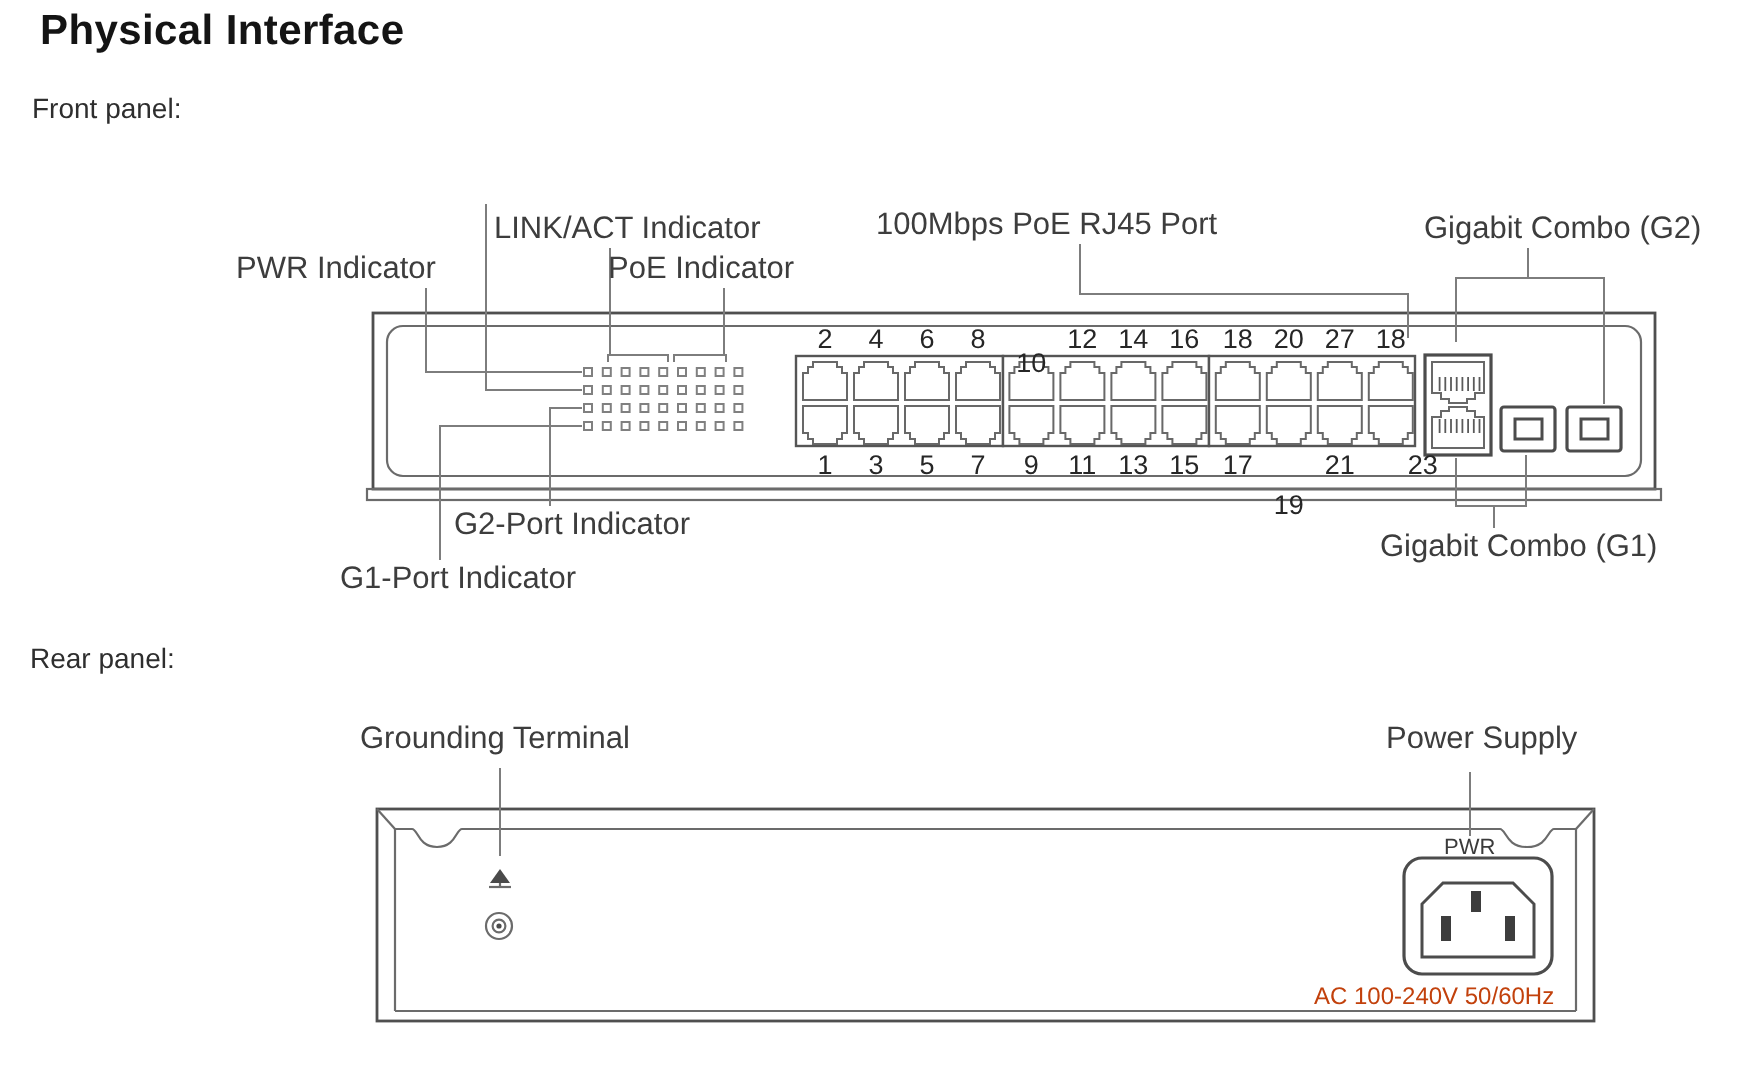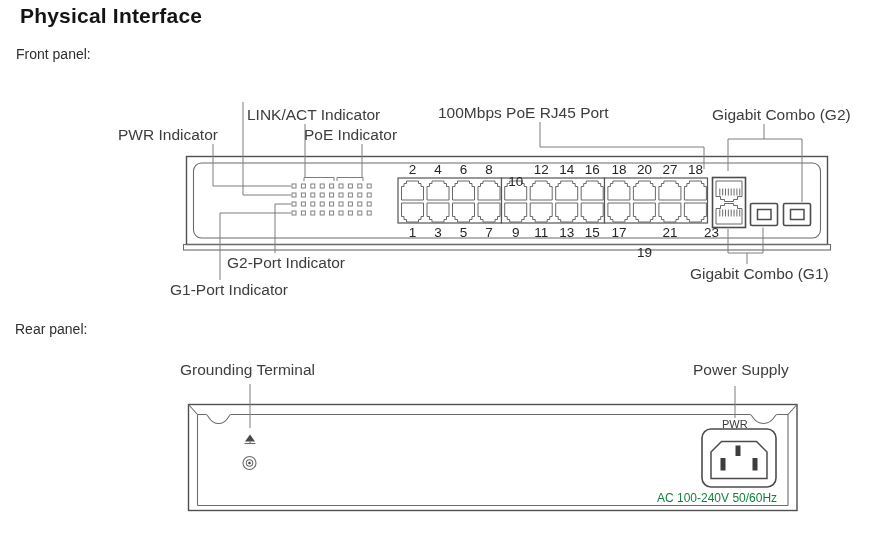--- a/index.html
+++ b/index.html
@@ -3,21 +3,21 @@
 <meta charset="utf-8">
 <style>
   html,body{margin:0;padding:0;background:#fff;}
   .canvas{position:relative;width:877px;height:540px;background:var(--bg,#fff);
           font-family:Liberation Sans, sans-serif;overflow:hidden;}
   .abs{position:absolute;white-space:nowrap;}
   .title{font-size:21px;font-weight:700;color:var(--title,#141414);letter-spacing:.2px;}
   .body-label{font-size:14px;color:#2e2e2e;}
   .dlabel{font-size:15.5px;color:var(--text,#3d3d3d);}
   .small-label{font-size:11px;color:#3b3b3b;}
-  .ac-label{font-size:12px;color:#15803d;}
+  .ac-label{font-size:12px;color:#c2410c;}
   .port-num{position:absolute;transform:translateX(-50%);font-size:13.5px;color:#262626;white-space:nowrap;}
   svg{position:absolute;left:0;top:0;}
   .s-panel{fill:#fff;stroke:var(--panel,#4f4f4f);stroke-width:1.4;}
   .s-thin{fill:none;stroke:#6b6b6b;stroke-width:1.1;}
   .s-grp{fill:#fff;stroke:#555;stroke-width:1.2;}
   .s-jack{fill:#fff;stroke:#686868;stroke-width:1;}
   .s-led{fill:#fff;stroke:#808080;stroke-width:1;}
   .s-lead{fill:none;stroke:var(--leader,#7d7d7d);stroke-width:1;}
   .s-bold{fill:#fff;stroke:#4c4c4c;stroke-width:1.6;}
   .s-bold2{fill:none;stroke:#4c4c4c;stroke-width:1.5;}

